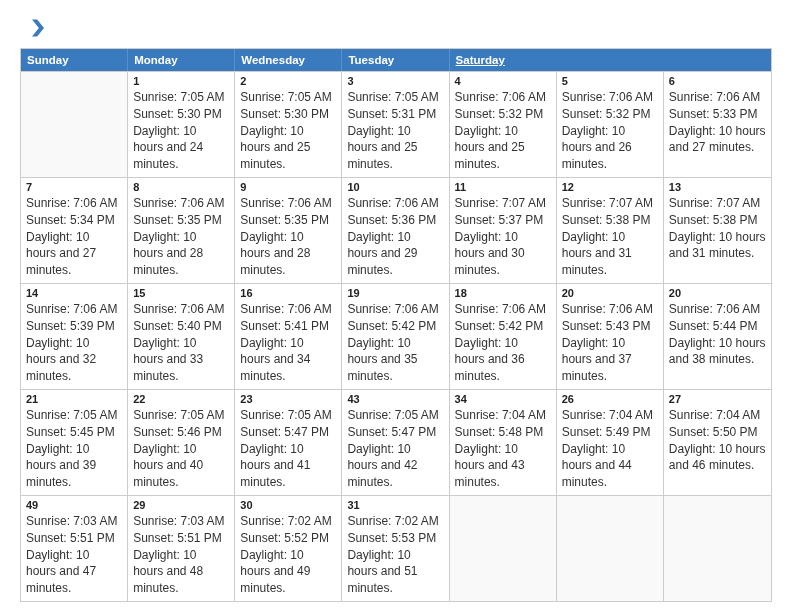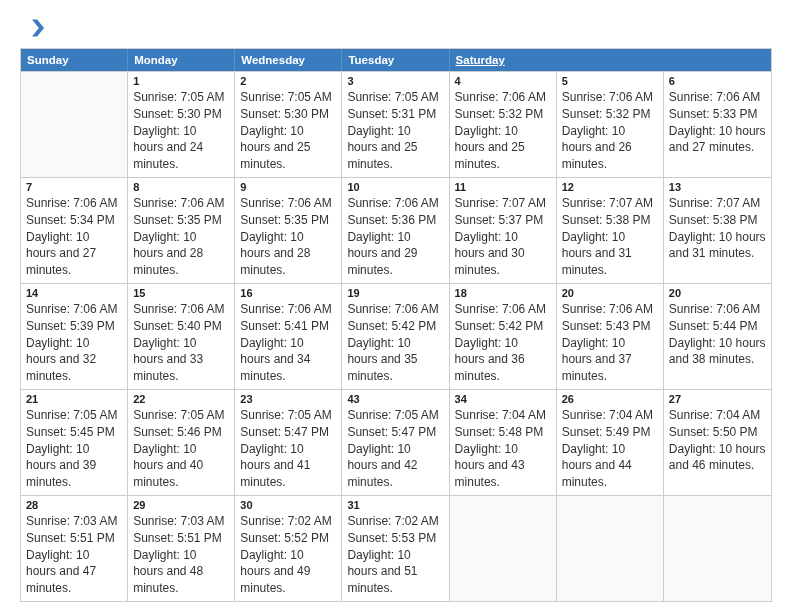--- a/index.html
+++ b/index.html
@@ -246,21 +246,21 @@
             <div class="day-num">26</div>
             <div class="day-info">Sunrise: 7:04 AM<br>Sunset: 5:49 PM<br>Daylight: 10 hours and 44 minutes.</div>
           </div>
           <div class="cal-cell">
             <div class="day-num">27</div>
             <div class="day-info">Sunrise: 7:04 AM<br>Sunset: 5:50 PM<br>Daylight: 10 hours and 46 minutes.</div>
           </div>
         </div>
         <div class="cal-week">
           <div class="cal-cell">
-            <div class="day-num">28</div>
+            <div class="day-num">49</div>
             <div class="day-info">Sunrise: 7:03 AM<br>Sunset: 5:51 PM<br>Daylight: 10 hours and 47 minutes.</div>
           </div>
           <div class="cal-cell">
             <div class="day-num">29</div>
             <div class="day-info">Sunrise: 7:03 AM<br>Sunset: 5:51 PM<br>Daylight: 10 hours and 48 minutes.</div>
           </div>
           <div class="cal-cell">
             <div class="day-num">30</div>
             <div class="day-info">Sunrise: 7:02 AM<br>Sunset: 5:52 PM<br>Daylight: 10 hours and 49 minutes.</div>
           </div>

